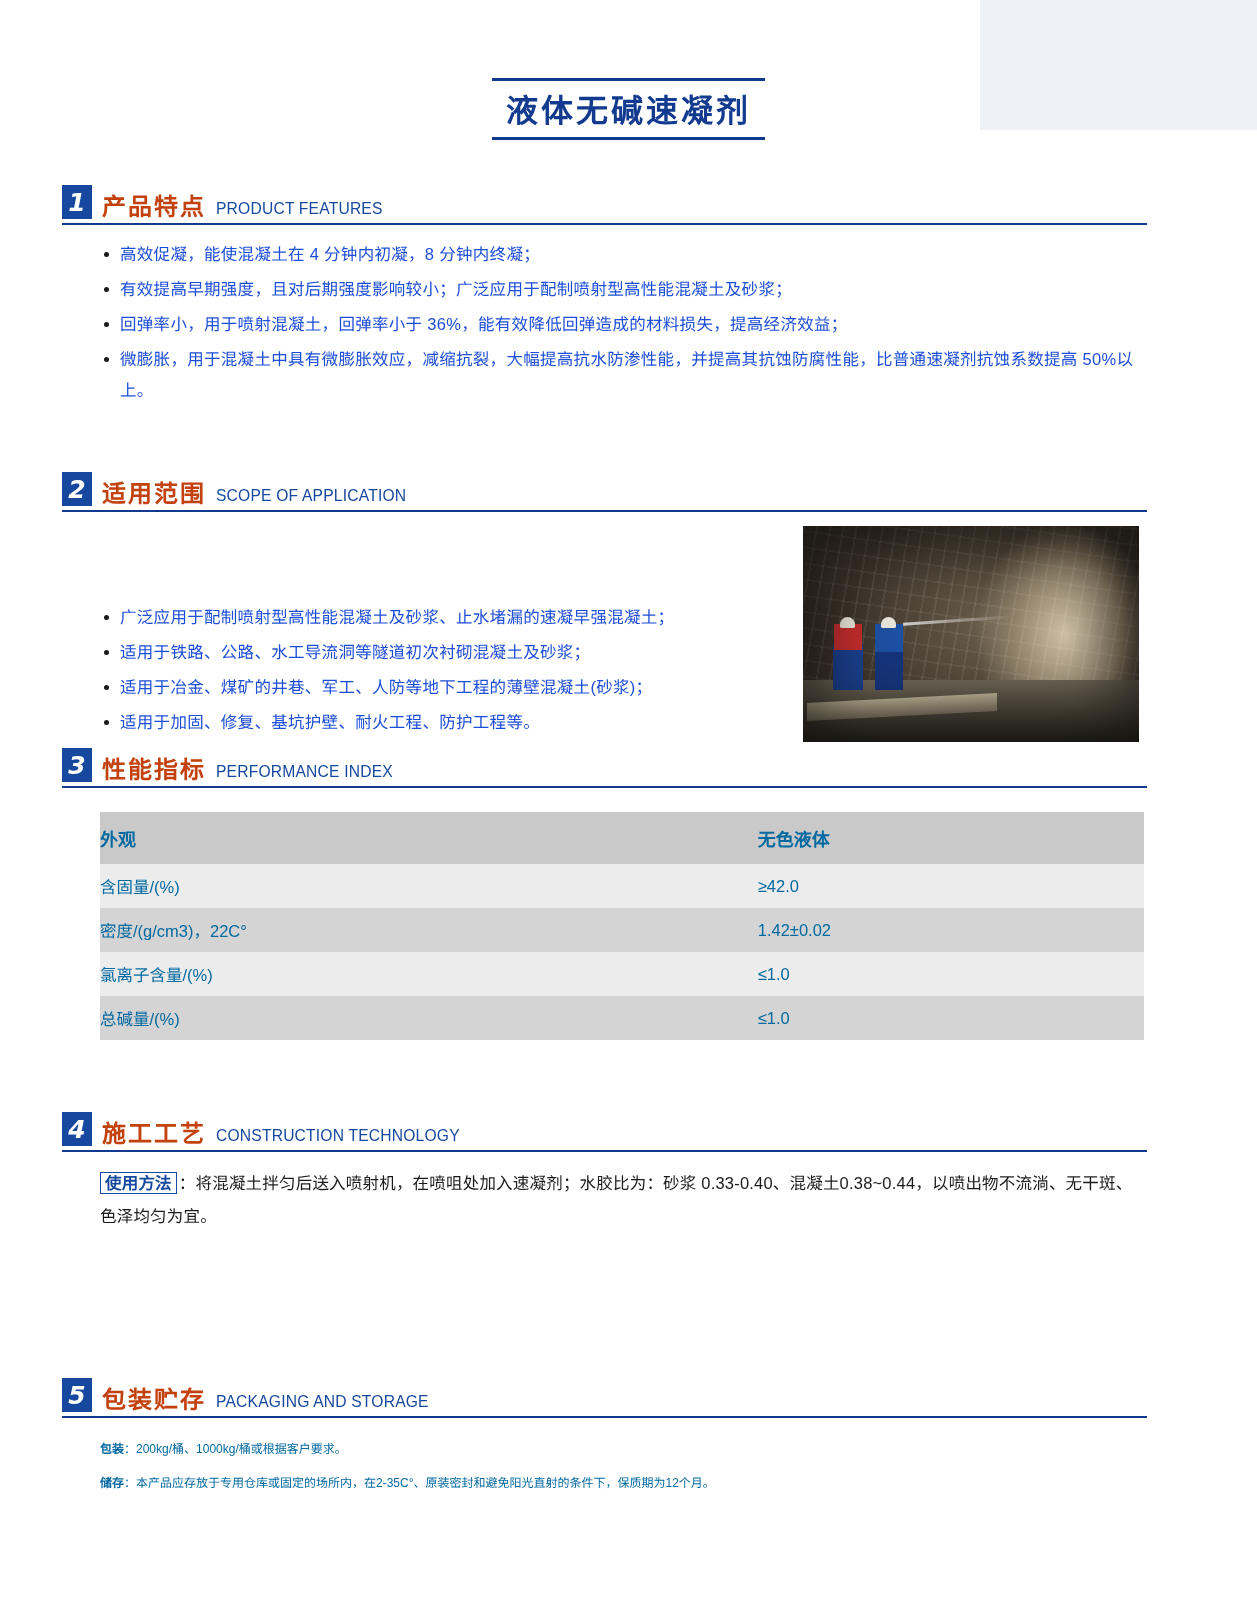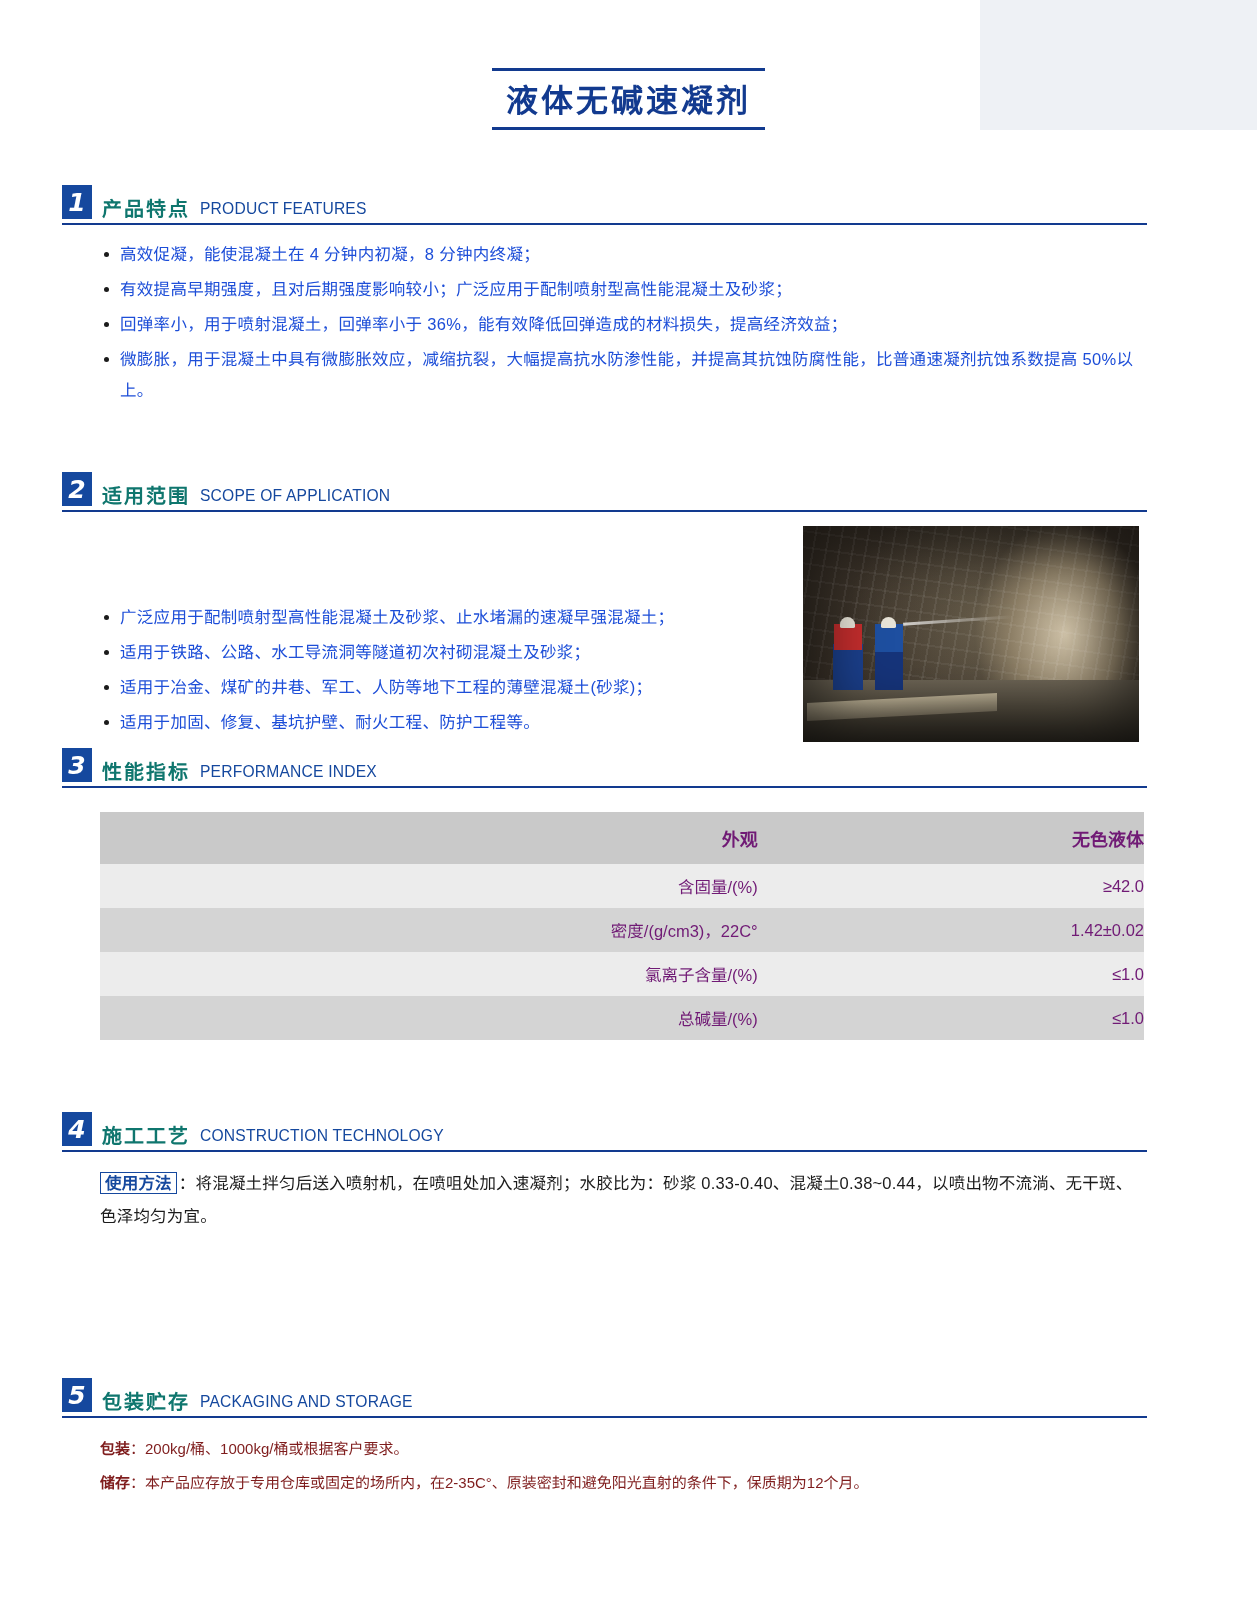--- a/index.html
+++ b/index.html
@@ -28,21 +28,21 @@
     top: 0;
     left: 980px;
     width: 277px;
     height: 130px;
     background: #eef1f5;
   }
 
   
   .title-wrap {
     position: absolute;
-    top: 68px;
+    top: 78px;
     left: 0;
     width: 1257px;
     text-align: center;
   }
   .title {
     display: inline-block;
     font-size: 32px;
     font-weight: bold;
     color: #123a8f;
     letter-spacing: 3px;
@@ -73,23 +73,23 @@
     font-size: 25px;
     font-weight: bold;
     font-style: italic;
     display: flex;
     align-items: center;
     justify-content: center;
     flex: 0 0 auto;
     font-family: "DejaVu Sans", "Liberation Sans", sans-serif;
   }
   .sec-cn {
-    font-size: 20px;
-    font-weight: bold;
-    color: #0f766e;
+    font-size: 24px;
+    font-weight: bold;
+    color: #c2410c;
     letter-spacing: 2px;
     line-height: 1;
     font-family: "DejaVu Sans", "Liberation Sans", sans-serif;
   }
   .sec-en {
     font-size: 17px;
     color: #15489e;
     letter-spacing: 0.2px;
     line-height: 1;
     padding-bottom: 2px;
@@ -199,22 +199,22 @@
   
   table.perf {
     border-collapse: collapse;
     width: 1044px;
     margin-top: 24px;
     margin-left: 38px;
     font-size: 16.5px;
   }
   table.perf td {
     padding: 10px 0;
-    text-align: right;
-    color: #701a75;
+    text-align: left;
+    color: #0369a1;
   }
   table.perf tr.head td {
     background: #c9c9c9;
     font-weight: bold;
     font-size: 18px;
     padding: 13px 0;
   }
   table.perf tr.odd td { background: #ececec; }
   table.perf tr.even td { background: #d4d4d4; }
   table.perf td.k { width: 63%; }
@@ -233,23 +233,23 @@
     color: #15489e;
     font-weight: bold;
     border: 1px solid #15489e;
     padding: 1px 4px;
     margin-right: 2px;
   }
 
   
   .kv {
     padding-left: 38px;
-    font-size: 15px;
+    font-size: 12px;
     line-height: 34px;
-    color: #7f1d1d;
+    color: #0369a1;
   }
   .kv b { font-weight: bold; }
 </style>
 </head>
 <body>
 
 <div class="page">
 
   <div class="top-band"></div>
 

